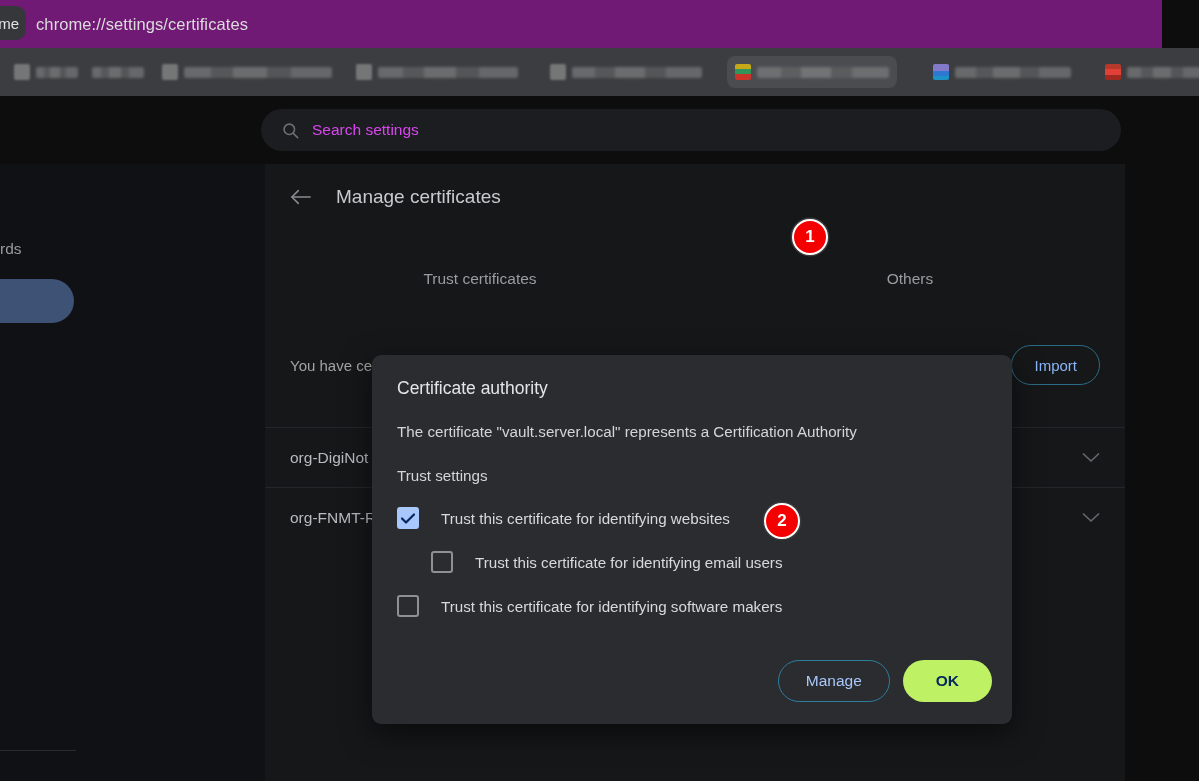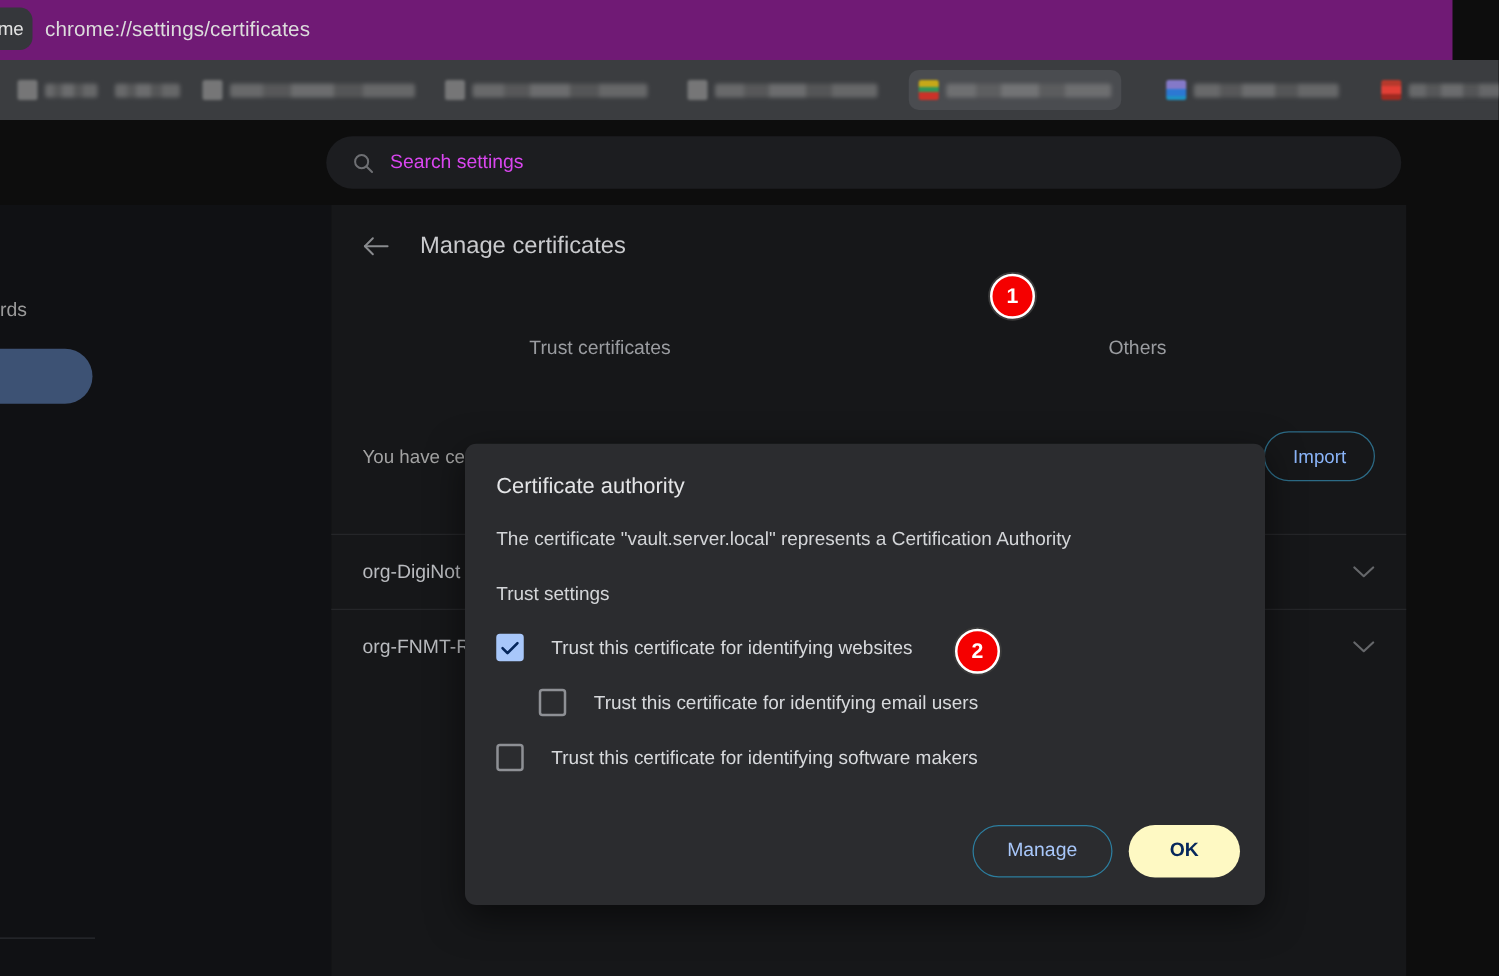--- a/index.html
+++ b/index.html
@@ -138,21 +138,21 @@
 
   .dlg-actions { position: absolute; right: 20px; bottom: 22px; display: flex; align-items: center; gap: 13px; }
   .btn-cancel {
     height: 42px; padding: 0 27px; border-radius: 21px;
     border: 1px solid #2c7d9e; background: transparent;
     color: #a8c7fa; font-size: 15.5px; font-family: "Liberation Sans", sans-serif;
     display: flex; align-items: center; justify-content: center;
   }
   .btn-ok {
     height: 42px; padding: 0 33px; border-radius: 21px;
-    border: none; background: #fef9c3;
+    border: none; background: #bef264;
     color: #06275c; font-size: 15.5px; font-weight: bold;
     font-family: "Liberation Sans", sans-serif;
     display: flex; align-items: center; justify-content: center;
   }
 
   
   .badge {
     position: absolute; width: 36px; height: 36px; border-radius: 50%;
     background: #f50000; border: 2.5px solid #ffffff;
     box-shadow: 0 0 0 1.5px #3a3a3a;

